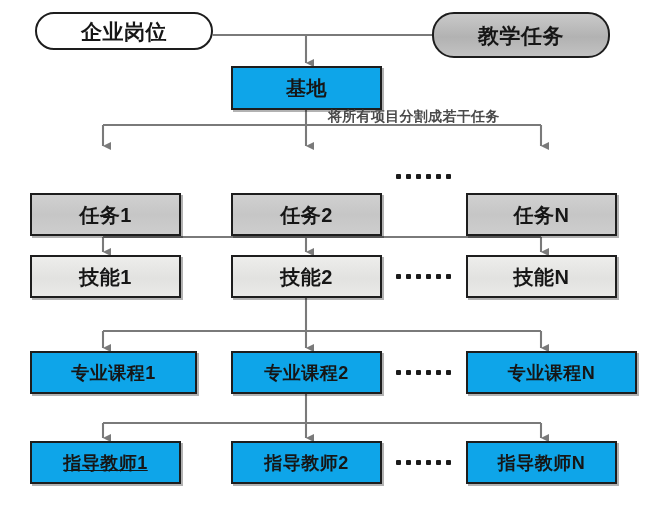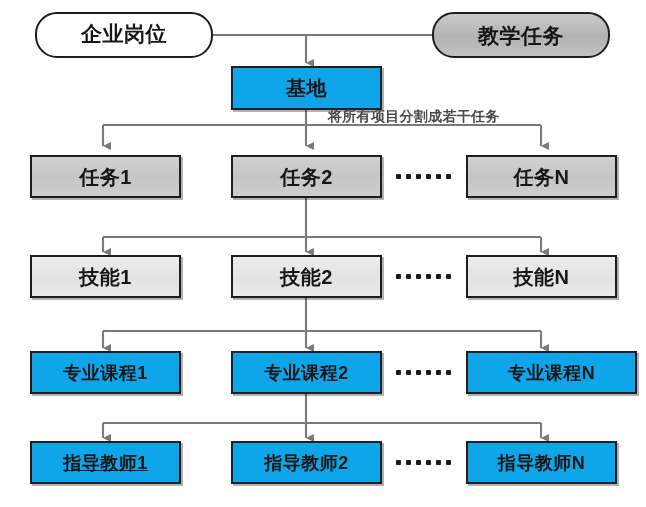--- a/index.html
+++ b/index.html
@@ -53,20 +53,21 @@
     border:2px solid #1d1d1d;
     background:#ffffff;
     font-size:20px;
   }
   .rect.shadowed{
     box-shadow:2px 2px 0 0 rgba(0,0,0,.30);
   }
   .rect.fill-dark{
     background:#c8c8c8;
     background:linear-gradient(180deg,#d0d0d0 0%, #c6c6c6 50%, #cdcdcd 100%);
+    margin-top:38px;
   }
   .rect.fill-light{
     background:#e6e6e4;
     background:linear-gradient(180deg,#ededeb 0%, #e2e2e0 55%, #eaeae8 100%);
   }
   .rect.plain{ background:#0ea5e9; }
 
   .rect.sm{ font-size:18px; }
 
   
@@ -131,21 +132,21 @@
       <path d="M541,331 L541,348" marker-end="url(#ah)"></path>
 
       <path d="M306,394 L306,423"></path>
       <path d="M103,423 L541,423"></path>
       <path d="M103,423 L103,438" marker-end="url(#ah)"></path>
       <path d="M306,423 L306,438" marker-end="url(#ah)"></path>
       <path d="M541,423 L541,438" marker-end="url(#ah)"></path>
     </g>
   </svg>
 
-  <div class="node pill" style="left:35px;top:12px;width:178px;height:46px;font-family:Liberation Mono, monospace;">企业岗位</div>
+  <div class="node pill" style="left:35px;top:12px;width:178px;height:38px;">企业岗位</div>
 
   <div class="node pill filled" style="left:432px;top:12px;width:178px;height:46px;">教学任务</div>
 
   <div class="node rect shadowed plain" style="left:231px;top:66px;width:151px;height:44px;">基地</div>
 
   <div class="caption" style="left:328px;top:108px;">将所有项目分割成若干任务</div>
 
   <div class="node rect shadowed fill-dark" style="left:30px;top:155px;width:151px;height:43px;">任务1</div>
   <div class="node rect shadowed fill-dark" style="left:231px;top:155px;width:151px;height:43px;">任务2</div>
   <div class="node rect shadowed fill-dark" style="left:466px;top:155px;width:151px;height:43px;">任务N</div>
@@ -163,21 +164,21 @@
   <div class="node rect shadowed fill-light" style="left:466px;top:255px;width:151px;height:43px;">技能N</div>
   <div class="dots" style="left:396px;top:274px;">
     <i></i>
       <i></i>
       <i></i>
       <i></i>
       <i></i>
       <i></i>
   </div>
 
-  <div class="node rect shadowed plain sm" style="left:30px;top:351px;width:151px;height:43px;">专业课程1</div>
+  <div class="node rect shadowed plain sm" style="left:30px;top:351px;width:167px;height:43px;">专业课程1</div>
   <div class="node rect shadowed plain sm" style="left:231px;top:351px;width:151px;height:43px;">专业课程2</div>
   <div class="node rect shadowed plain sm" style="left:466px;top:351px;width:171px;height:43px;">专业课程N</div>
   <div class="dots" style="left:396px;top:370px;">
     <i></i>
       <i></i>
       <i></i>
       <i></i>
       <i></i>
       <i></i>
   </div>

